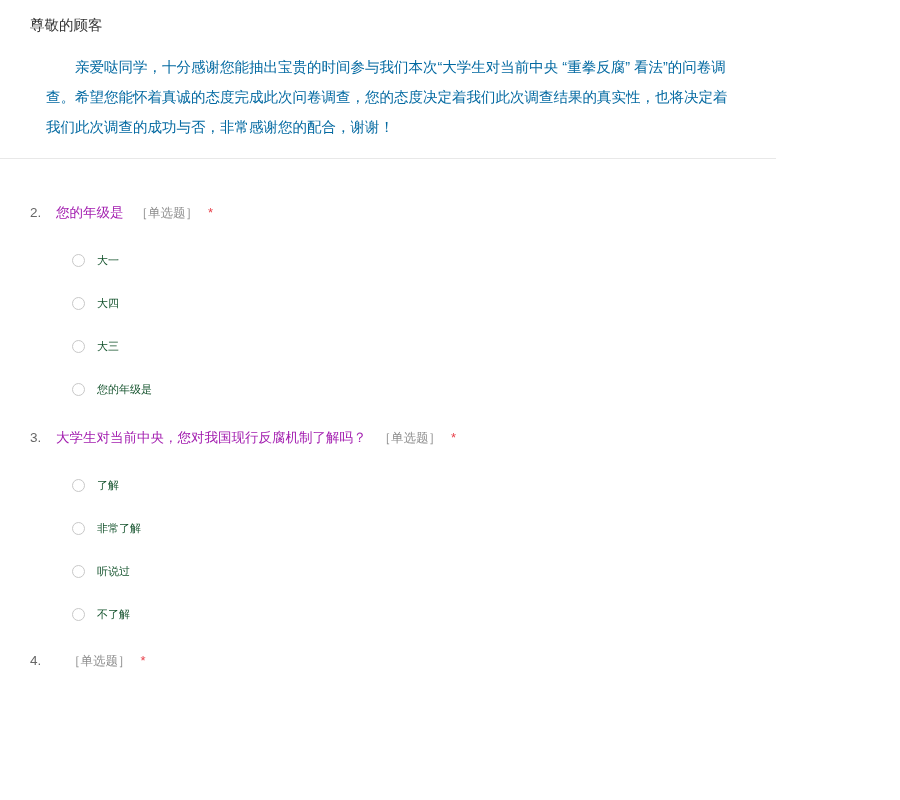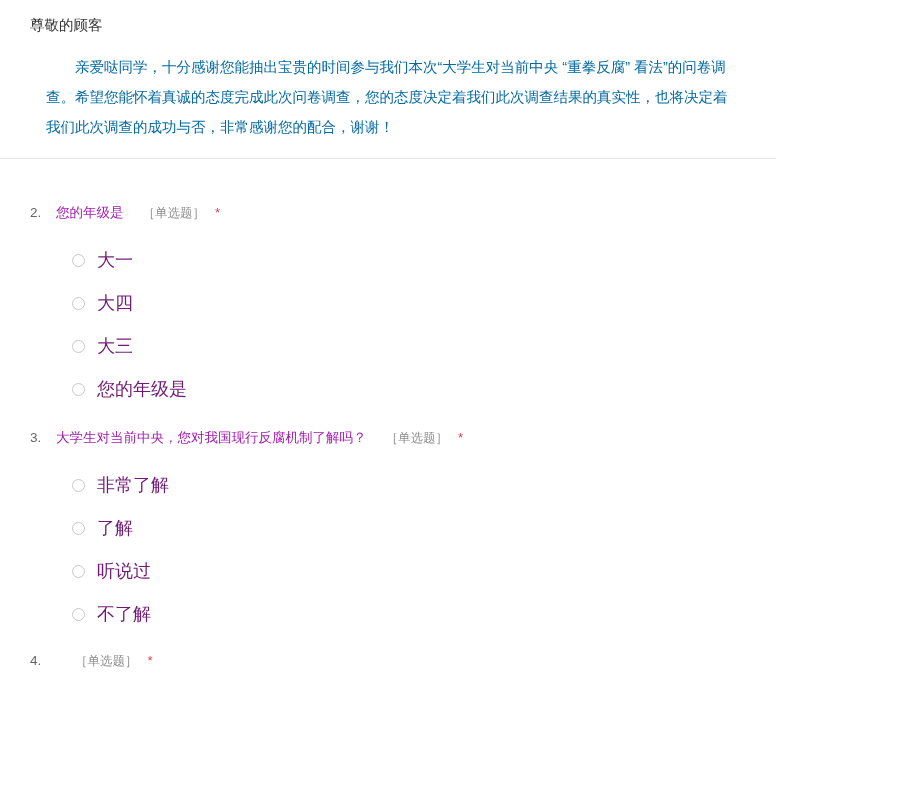--- a/index.html
+++ b/index.html
@@ -66,21 +66,21 @@
     color: #666666;
     font-size: 13.5px;
   }
   .q-text {
     color: #a21caf;
     font-size: 13.5px;
   }
   .q-type {
     color: #8c8c8c;
     font-size: 12.5px;
-    margin-left: 19px;
+    margin-left: 12px;
   }
   .q-required {
     color: #e8424c;
     font-size: 13px;
     margin-left: 10px;
   }
 
   .options {
     margin: 26px 0 0 0;
     padding: 0 0 0 42px;
@@ -97,22 +97,22 @@
     width: 13px;
     height: 13px;
     border: 1px solid #c8c8c8;
     border-radius: 50%;
     background: #ffffff;
     flex: none;
     margin-right: 12px;
     box-sizing: border-box;
   }
   .option-label {
-    font-size: 18px;
-    color: #701a75;
+    font-size: 11px;
+    color: #14532d;
     line-height: 18px;
   }
 
   .q-gap-1 { margin-top: 44px; }
   .q-gap-2 { margin-top: 28px; }
   .q-gap-3 { margin-top: 26px; }
 </style>
 </head>
 <body>
 
@@ -155,25 +155,25 @@
   <div class="question q-gap-2">
     <div class="q-head">
       <span class="q-num">3.</span>
       <span class="q-text">大学生对当前中央，您对我国现行反腐机制了解吗？</span>
       <span class="q-type">［单选题］</span>
       <span class="q-required">*</span>
     </div>
     <ul class="options">
       <li class="option">
         <span class="radio"></span>
-        <span class="option-label">非常了解</span>
+        <span class="option-label">了解</span>
       </li>
       <li class="option">
         <span class="radio"></span>
-        <span class="option-label">了解</span>
+        <span class="option-label">非常了解</span>
       </li>
       <li class="option">
         <span class="radio"></span>
         <span class="option-label">听说过</span>
       </li>
       <li class="option">
         <span class="radio"></span>
         <span class="option-label">不了解</span>
       </li>
     </ul>

